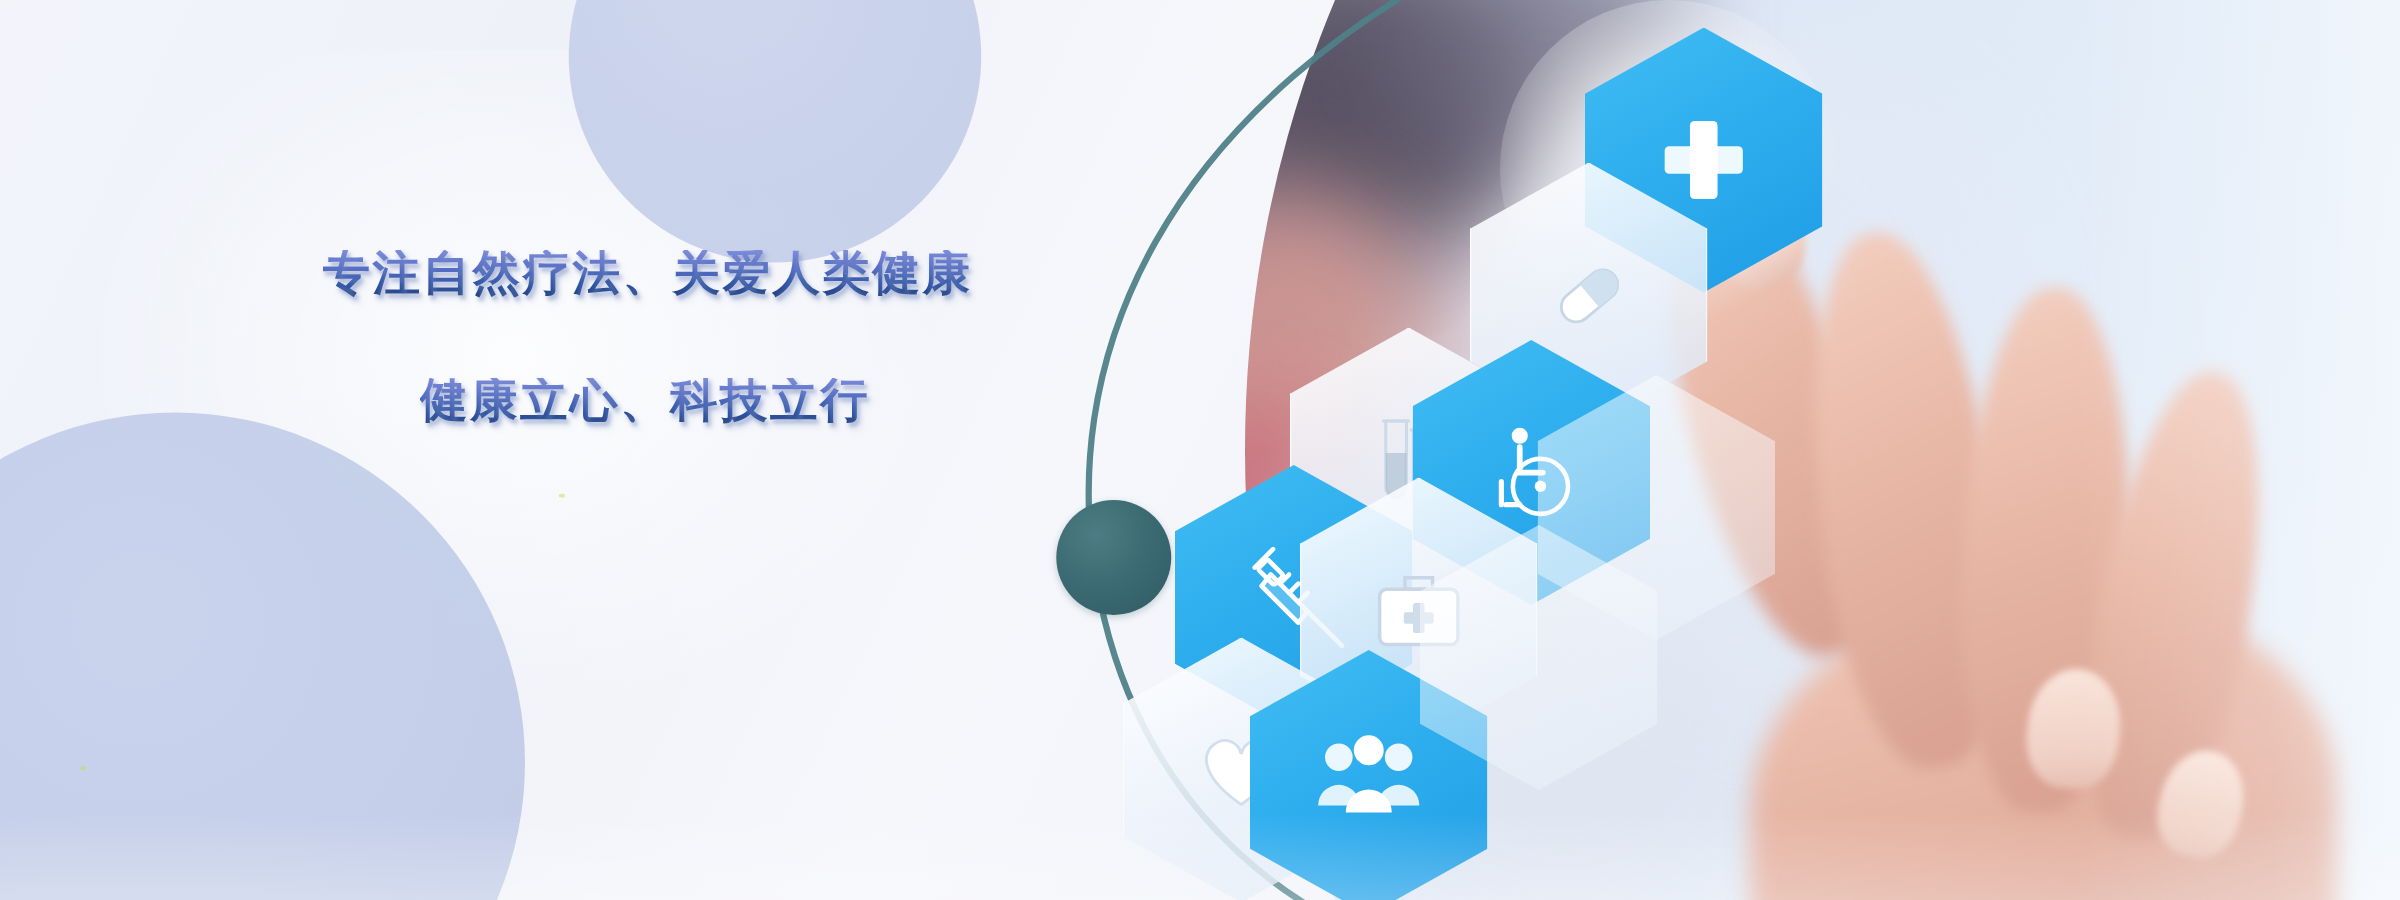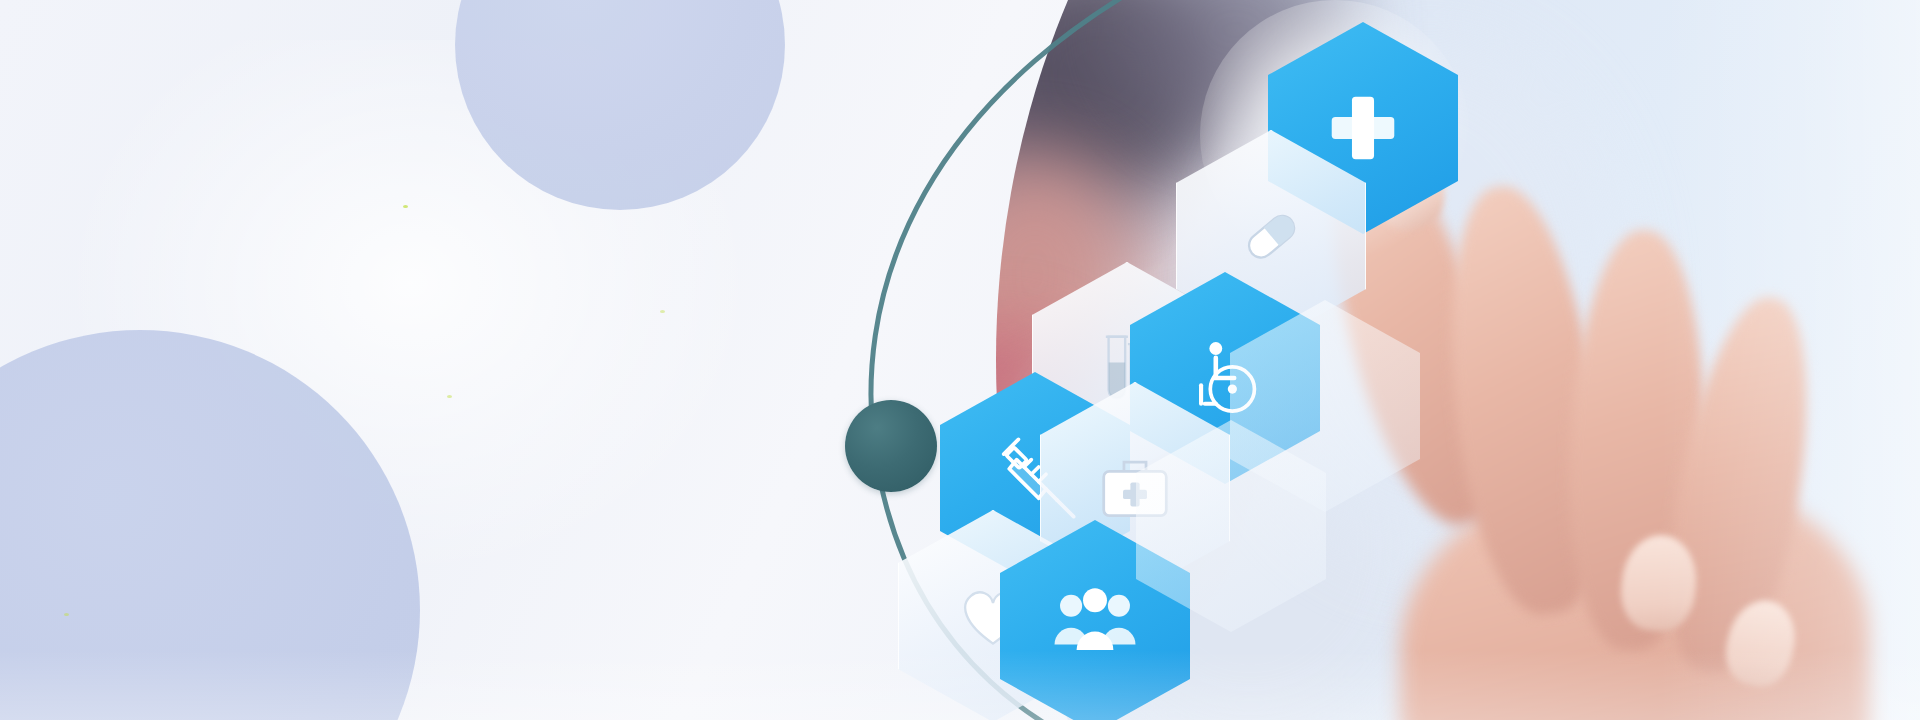--- a/index.html
+++ b/index.html
@@ -365,16 +365,20 @@
 
     <div class="hex ghost hex-faint-a"></div>
     <div class="hex ghost hex-faint-b"></div>
   </div>
 
   <svg class="arc-svg" viewBox="0 0 460 800">
     <path d="M 430 -10 C 150 120, 60 330, 100 520 C 135 690, 260 790, 400 815" fill="none" stroke="#4f8189" stroke-width="5" stroke-linecap="round" opacity=".95"></path>
   </svg>
   <div class="arc-dot"></div>
 
+  <div class="headline">
+    <div class="line line-1">专注自然疗法、关爱人类健康</div>
+    <div class="line line-2">健康立心、科技立行</div>
+  </div>
 
   <div class="right-fade"></div>
   <div class="bottom-fade"></div>
 </div>
 
 </body></html>

